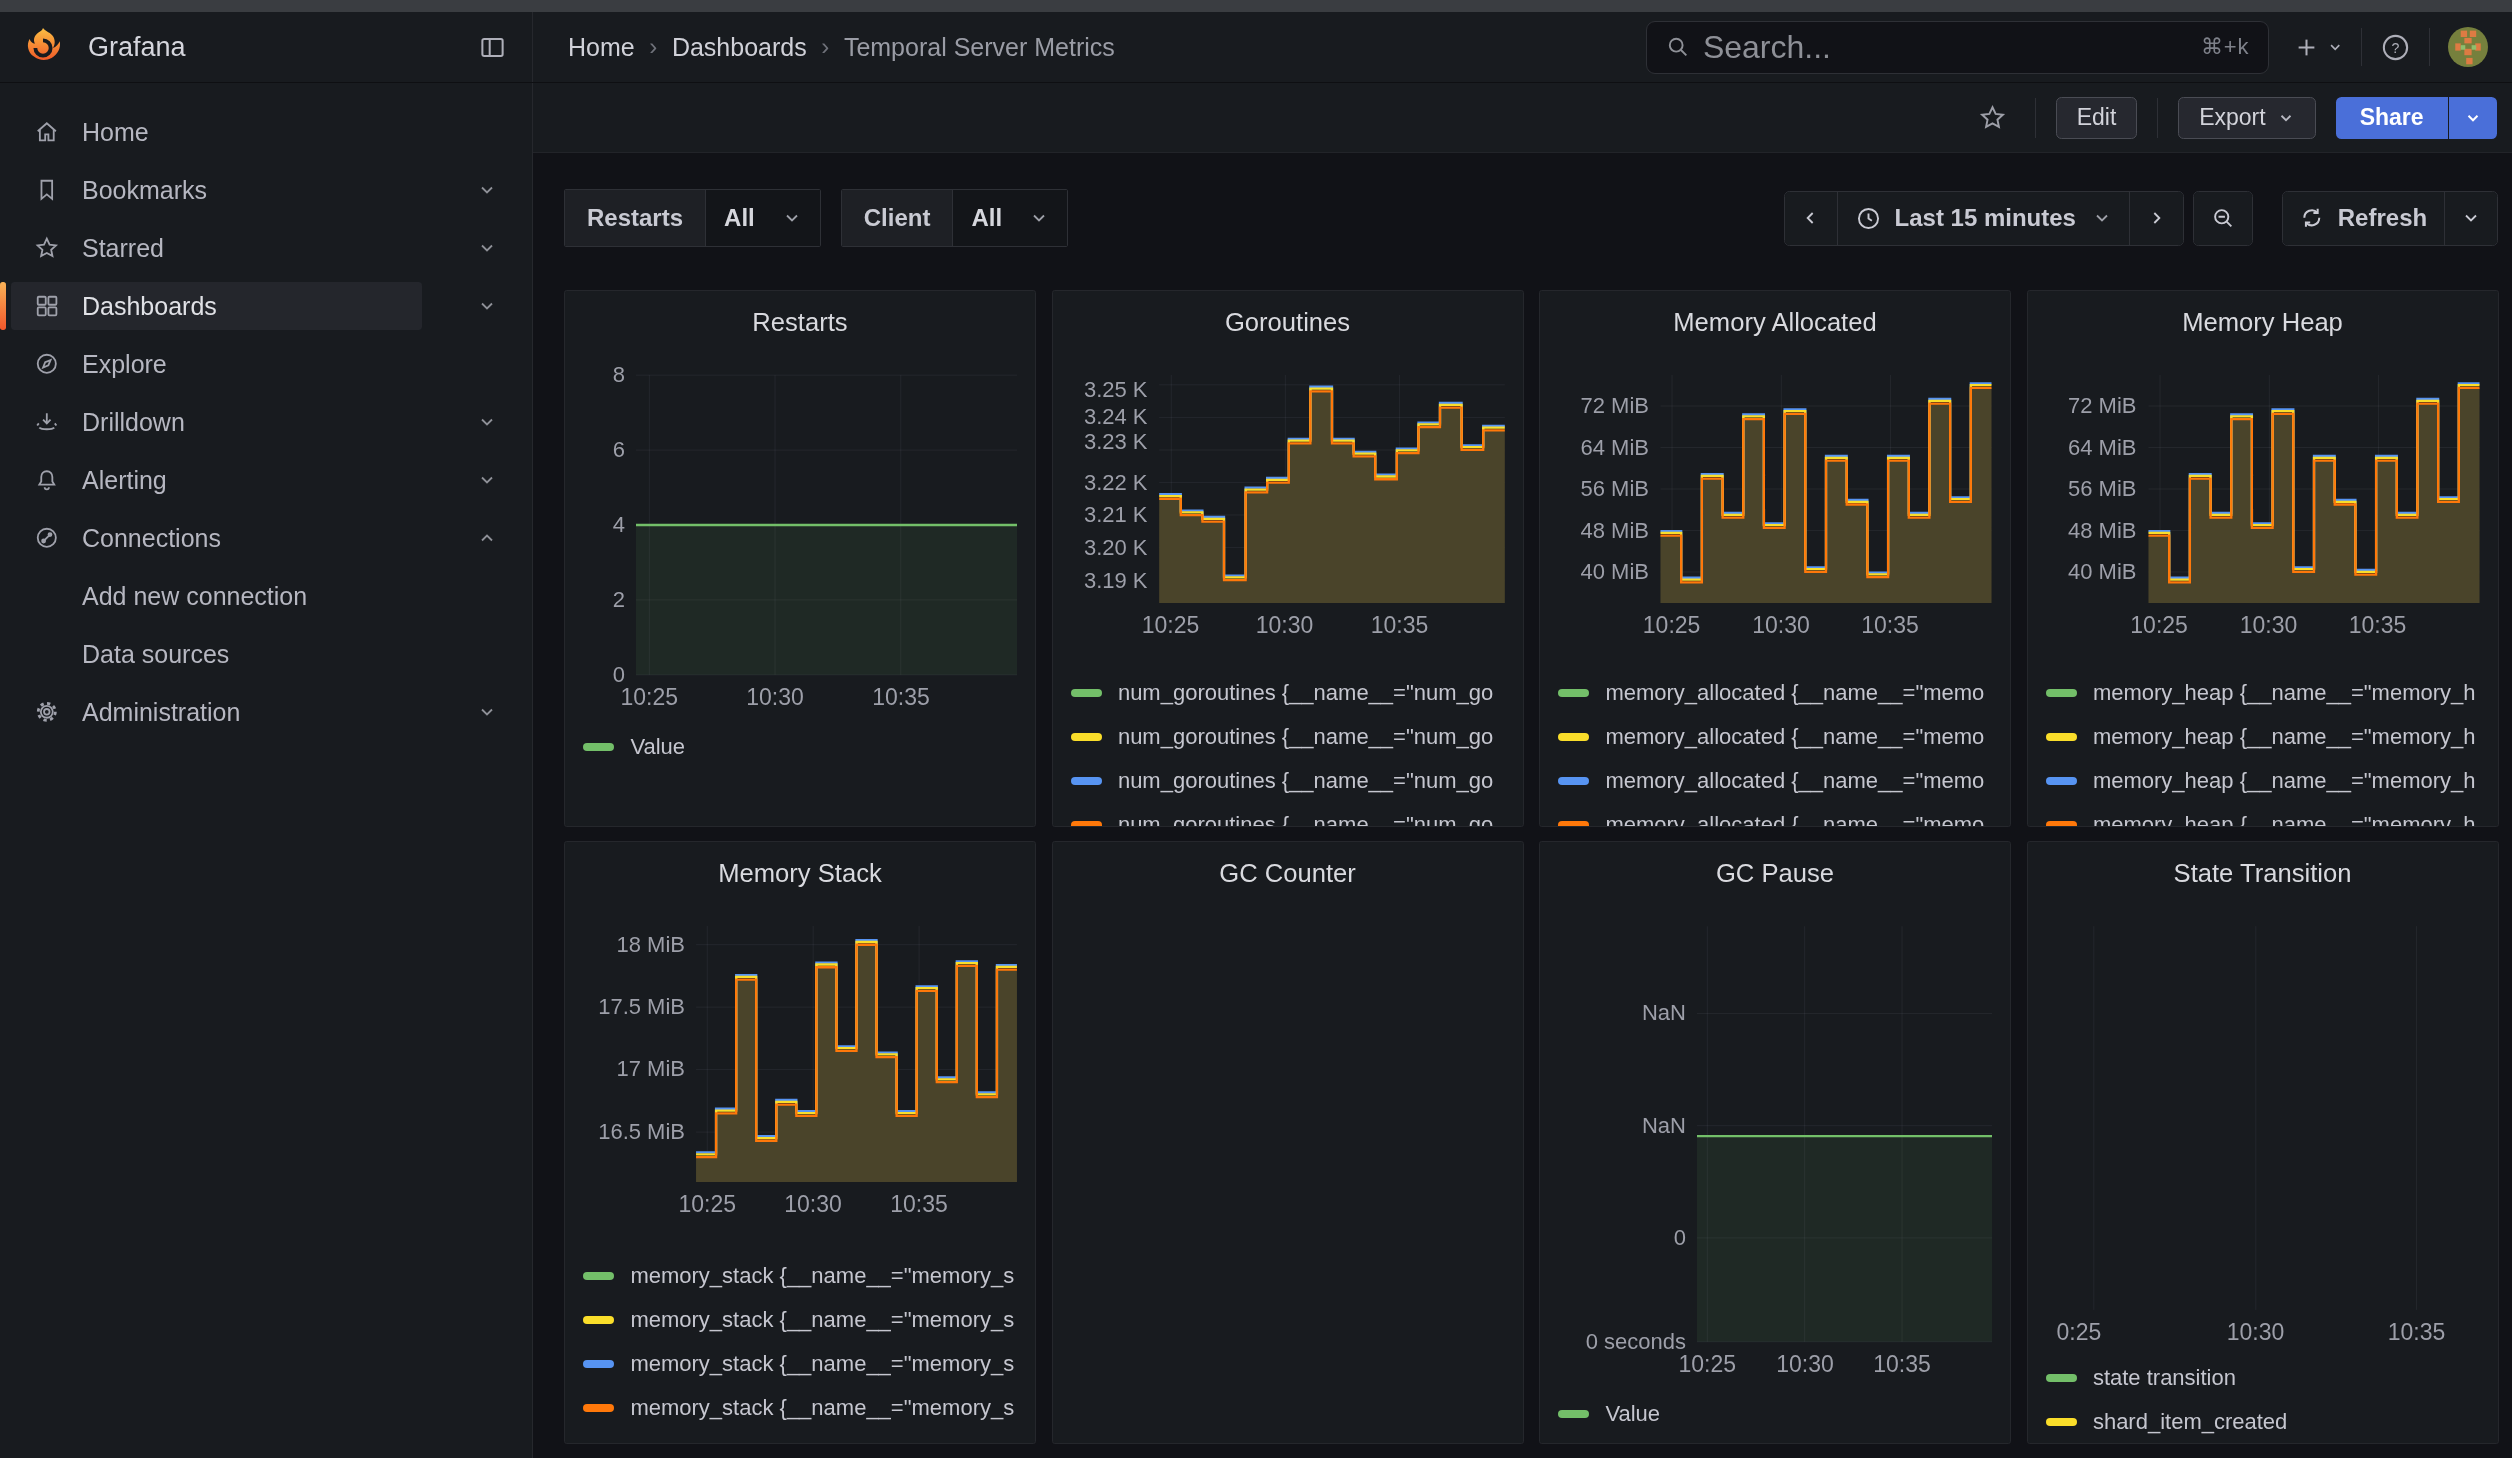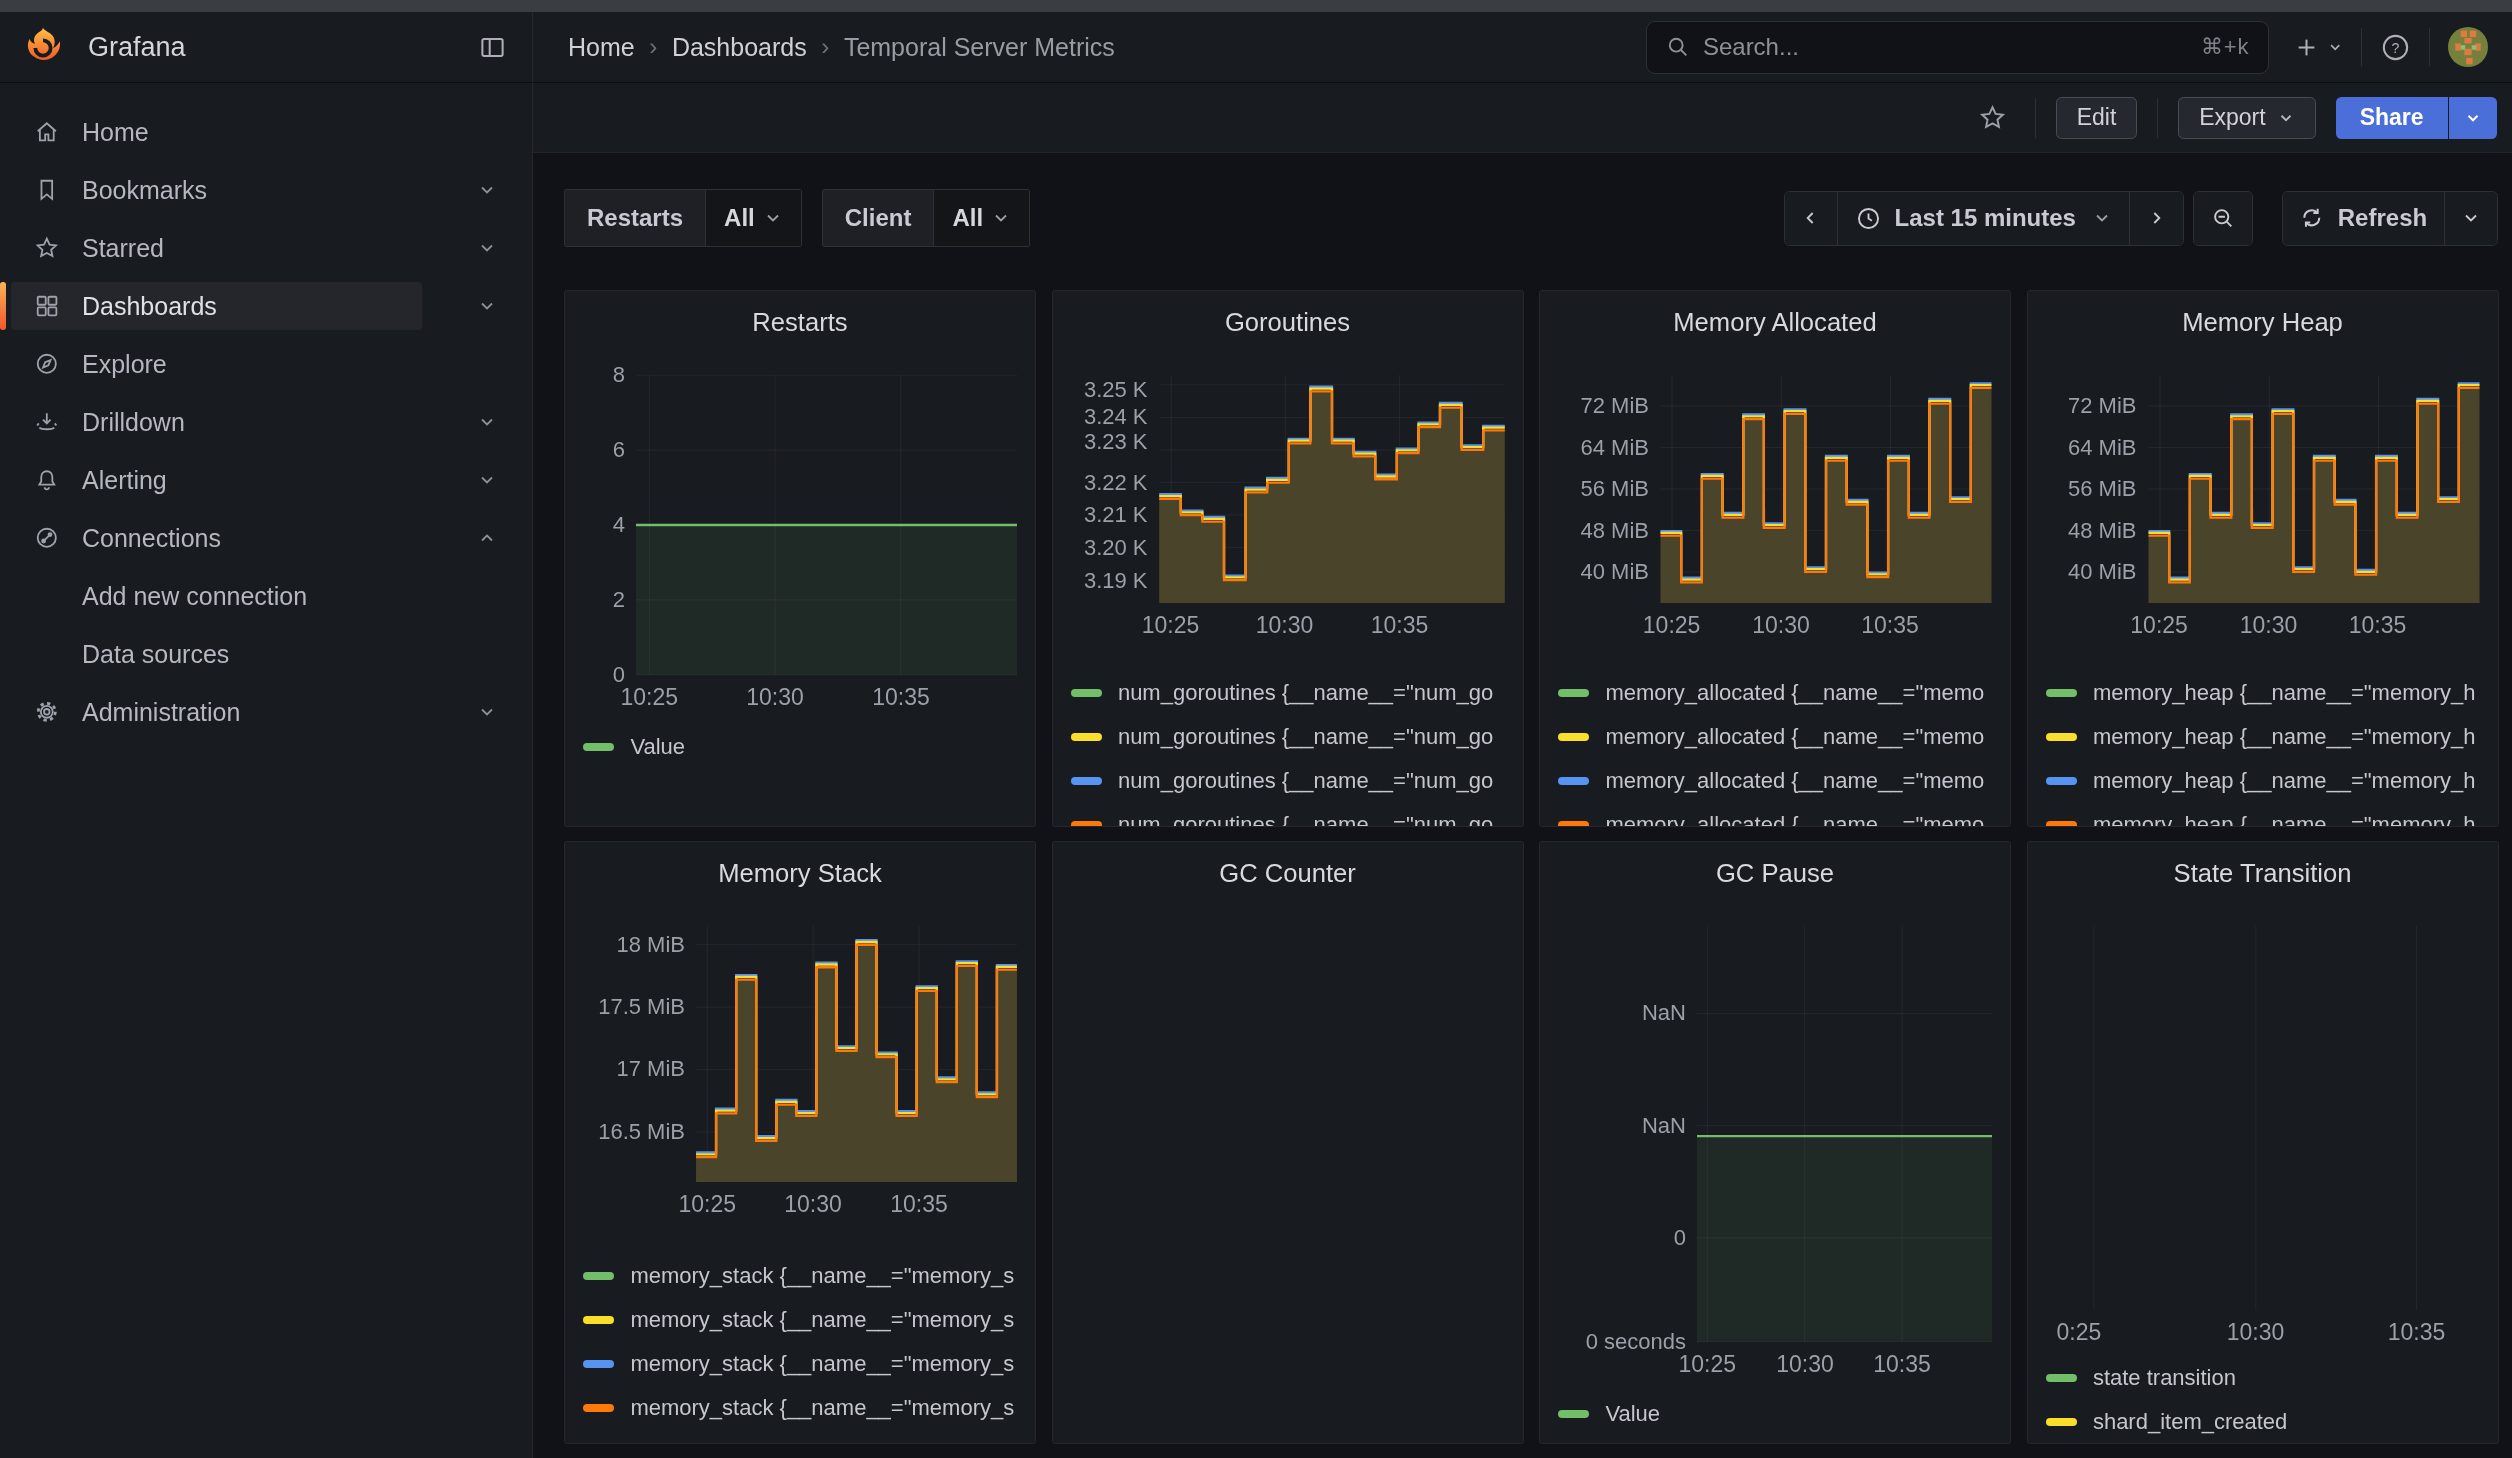--- a/index.html
+++ b/index.html
@@ -12,21 +12,21 @@
   .brand { font-size:27px; font-weight:400; color:#d5d6dd; margin-left:24px; }
   .dock-btn { position:absolute; right:20px; width:40px; height:40px; display:flex; align-items:center; justify-content:center; color:#aeafb9; cursor:pointer; }
   .topnav-main { flex:1; display:flex; align-items:center; padding:0 24px 0 35px; }
   .breadcrumb { display:flex; align-items:center; gap:14.6px; font-size:25px; }
   .crumb { color:#d0d1d8; cursor:pointer; }
   .crumb.current { color:#9a9ca5; cursor:default; }
   .crumb-sep { color:#6f727a; font-size:24px; }
   .nav-spacer { flex:1; }
   .searchbox { width:623px; height:53px; background:#111217; border:0.9px solid #2e3036; border-radius:9px;
     display:flex; align-items:center; padding:0 18px; gap:12.8px; color:#8e9097; cursor:text; }
-  .searchbox input { flex:1; background:transparent; border:none; outline:none; color:#3b82f6; font-size:24px; font-family:inherit; }
+  .searchbox input { flex:1; background:transparent; border:none; outline:none; color:#3b82f6; font-size:32px; font-family:inherit; }
   .searchbox input::placeholder { color:#8e9097; }
   .kbd-hint { font-size:22px; color:#7e818a; letter-spacing:0.9px; }
   .nav-actions { display:flex; align-items:center; margin-left:24px; gap:18px; }
   .nav-ico-btn { display:flex; align-items:center; gap:7.3px; color:#aeafb9; cursor:pointer; }
   .nav-divider { width:0.9px; height:38px; background:#2e3036; }
   .avatar { width:40px; height:40px; border-radius:50%; overflow:hidden; cursor:pointer; }
   
   .shell { display:flex; height:1375px; }
   .sidebar { width:533px; flex:0 0 533px; background:#181b1f; border-right:0.9px solid #26282d; padding:20px 0; }
   .side-item { height:58px; display:flex; align-items:center; padding:0 35px 0 0; position:relative; cursor:pointer; color:#b6b7c1; }
@@ -48,21 +48,21 @@
   .btn .chev { color:#b8b9c2; display:flex; }
   .share-group { display:flex; gap:1.8px; }
   .btn-primary { height:42px; background:#4a6fd9; border:none; border-radius:5.5px 0 0 5.5px; color:#fff; font-size:23px; font-weight:700;
     display:flex; align-items:center; padding:0 24px; cursor:pointer; }
   .btn-primary-caret { width:48px; height:42px; background:#4a6fd9; border-radius:0 5.5px 5.5px 0; display:flex; align-items:center; justify-content:center; color:#fff; cursor:pointer; }
   
   .dash { flex:1; padding:36px 0 0 31px; overflow:hidden; }
   .filters-row { display:flex; align-items:center; height:58px; margin-right:13.7px; }
   .filter { display:flex; border:0.9px solid #2e3036; border-radius:1.8px; overflow:hidden; height:58px; margin-right:20px; }
   .filter .f-label { background:#1e2025; padding:0 22px; display:flex; align-items:center; font-size:24px; color:#c9cad3; font-weight:700; border-right:0.9px solid #2e3036; cursor:default; }
-  .filter .f-value { background:#131519; padding:0 18px; display:flex; align-items:center; gap:8px; font-size:24px; color:#d6d7dd; font-weight:700; cursor:pointer; }
+  .filter .f-value { background:#131519; padding:0 18px; display:flex; align-items:center; gap:27px; font-size:24px; color:#d6d7dd; font-weight:700; cursor:pointer; }
   .filter .chev { color:#9d9fa8; display:flex; }
   .time-controls { margin-left:auto; display:flex; align-items:center; gap:9px; }
   .tc-group { display:flex; border:0.9px solid #2e3036; border-radius:5.5px; overflow:hidden; }
   .tc-seg { height:53px; background:#181b1f; display:flex; align-items:center; justify-content:center; padding:0 16.4px; cursor:pointer; color:#c9cad3; }
   .tc-seg + .tc-seg { border-left:0.9px solid #2e3036; }
   .tc-range { gap:12.8px; font-size:24px; font-weight:700; }
   .tc-range .chev { color:#9d9fa8; display:flex; margin-left:3.7px; }
   .refresh-label { font-size:24px; font-weight:700; }
   
   .grid { display:grid; grid-template-columns:repeat(4,472px); grid-template-rows:537px 603px; gap:13.7px 15.5px; margin-top:43px; }

